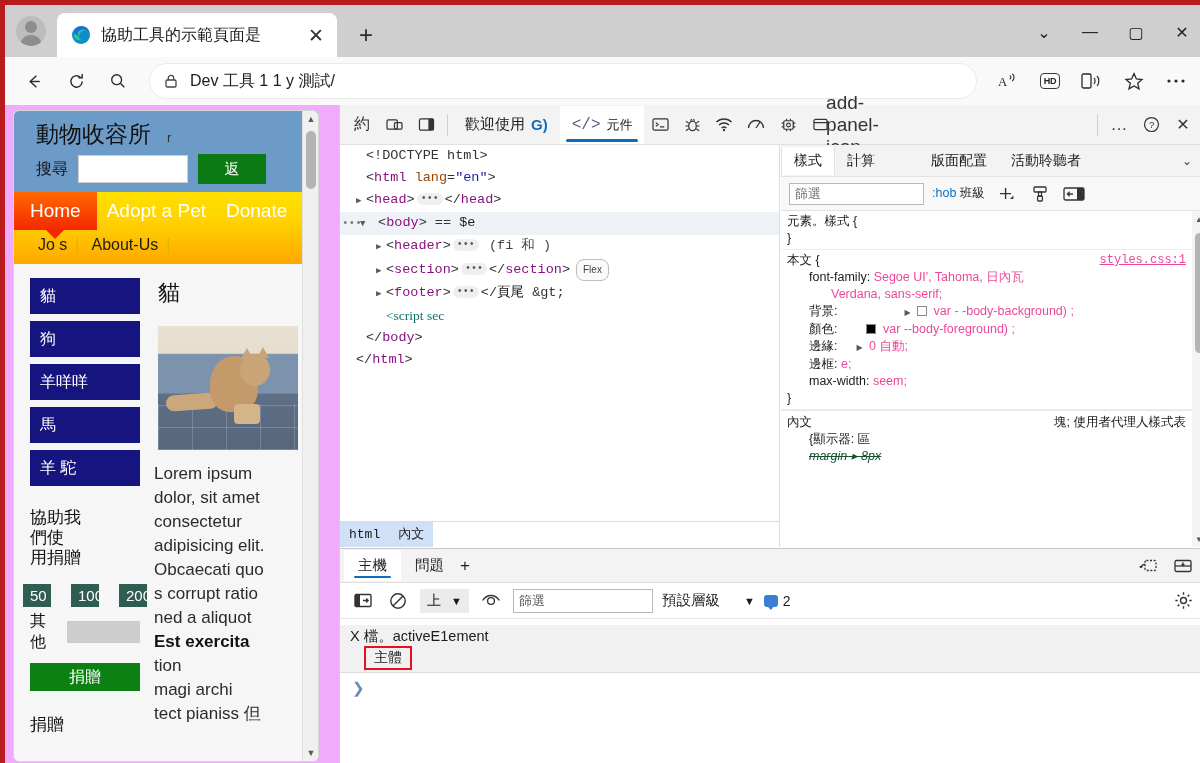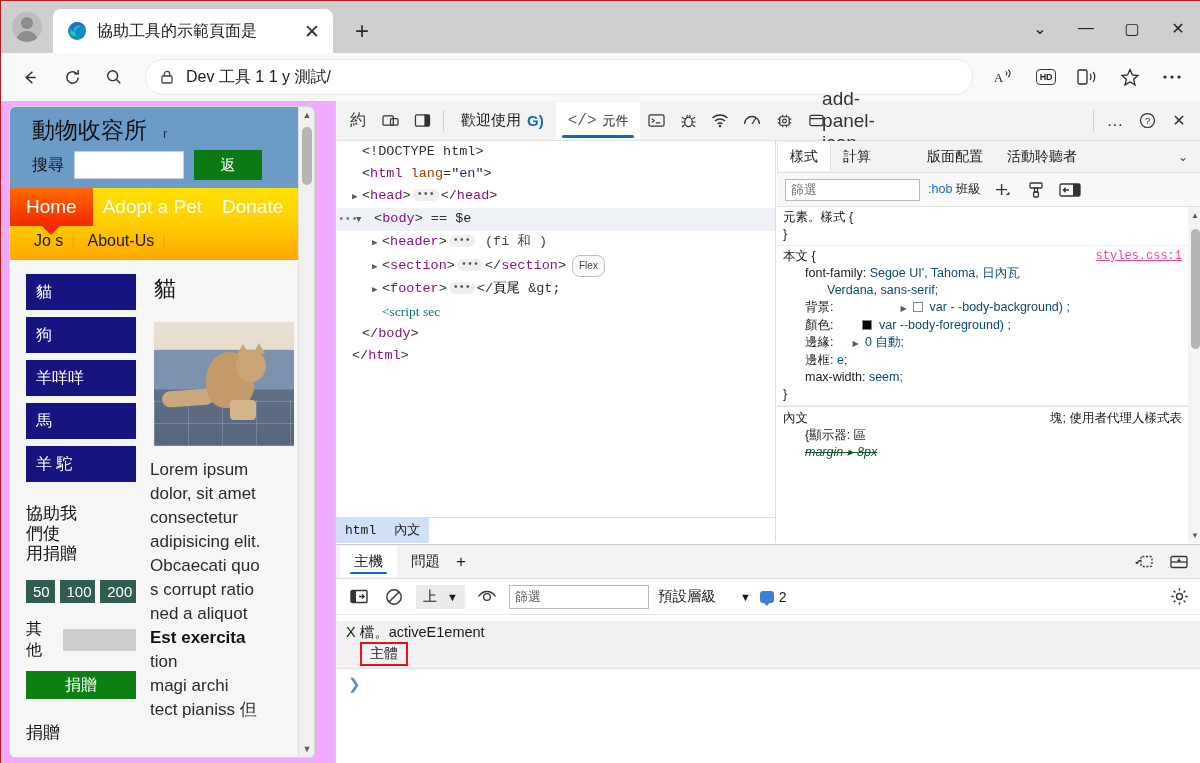--- a/index.html
+++ b/index.html
@@ -7,21 +7,21 @@
     margin: 0; padding: 0;
     width: 1200px; height: 763px;
     overflow: hidden;
     font-family: "Liberation Sans", "DejaVu Sans", sans-serif;
     background: #ffffff;
   }
   #app {
     position: relative;
     width: 1200px; height: 763px;
     background: #ffffff;
-    border: 1px solid #b91c1c;
+    border: 5px solid #b91c1c;
   }
 
   
   .titlebar {
     position: absolute; left: 0; top: 0; width: 1200px; height: 52px;
     background: #cfcfcf;
     display: flex; align-items: flex-end;
   }
   .profile-btn {
     width: 52px; height: 52px; display: flex; align-items: center; justify-content: center;
@@ -142,21 +142,21 @@
   .nav-sub .bar { color: #e2b300; margin-left: 8px; }
 
   .page-body { display: flex; padding: 14px 0 0 0; }
   .animal-col { width: 126px; padding-left: 16px; flex: none; }
   .animal-btn {
     background: #16147e; color: #ffffff; font-size: 16px;
     height: 36px; margin-bottom: 7px;
     display: flex; align-items: center; padding-left: 10px;
   }
   .help-text { font-size: 17px; color: #111; line-height: 20px; margin: 22px 0 16px 0; }
-  .amount-row { display: flex; gap: 5px; margin-bottom: 16px; justify-content: center; }
+  .amount-row { display: flex; gap: 20px; margin-bottom: 4px; justify-content: center; }
   .amount-btn {
     background: #2f5d52; color: #ffffff; font-size: 15px;
     padding: 3px 7px; min-width: 28px; text-align: center;
   }
   .other-row { display: flex; align-items: center; gap: 6px; margin-bottom: 10px; }
   .other-label { font-size: 16px; color: #111; }
   .other-input { width: 74px; height: 22px; background: #cdcdcd; border: none; }
   .donate-btn {
     width: 110px; height: 28px; background: #0c8012; color: #ffffff; font-size: 16px;
     display: flex; align-items: center; justify-content: center; margin-bottom: 22px;
@@ -303,21 +303,21 @@
     font-family: "Liberation Sans", sans-serif; font-size: 12.5px; line-height: 17px;
   }
   .rule { padding: 2px 0 2px 6px; border-bottom: 1px solid #e8eef7; }
   .rule .src {
     float: right; color: #ec4899; text-decoration: underline;
     font-family: "Liberation Mono", monospace; font-size: 12px; padding-right: 6px;
   }
   .sel-txt { color: #1b1b1b; }
   .prop { padding-left: 22px; color: #1b1b1b; }
   .prop .pname { color: #1b1b1b; }
-  .prop .pval { color: #0c4a6e; }
+  .prop .pval { color: #ec4899; }
   .swatch-w, .swatch-b {
     display: inline-block; width: 10px; height: 10px; border: 1px solid #888;
     vertical-align: -1px; margin-right: 3px;
   }
   .swatch-w { background: #ffffff; }
   .swatch-b { background: #000000; }
   .tri-sm { color: #5a5a5a; font-size: 8px; margin-right: 3px; }
   .ua-head { padding: 3px 6px; color: #1b1b1b; background: #ffffff; border-top: 1px solid #dfe6f0; }
   .ua-head .right { float: right; margin-left: 24px; }
   .strike { text-decoration: line-through; color: #14532d; font-style: italic; }

